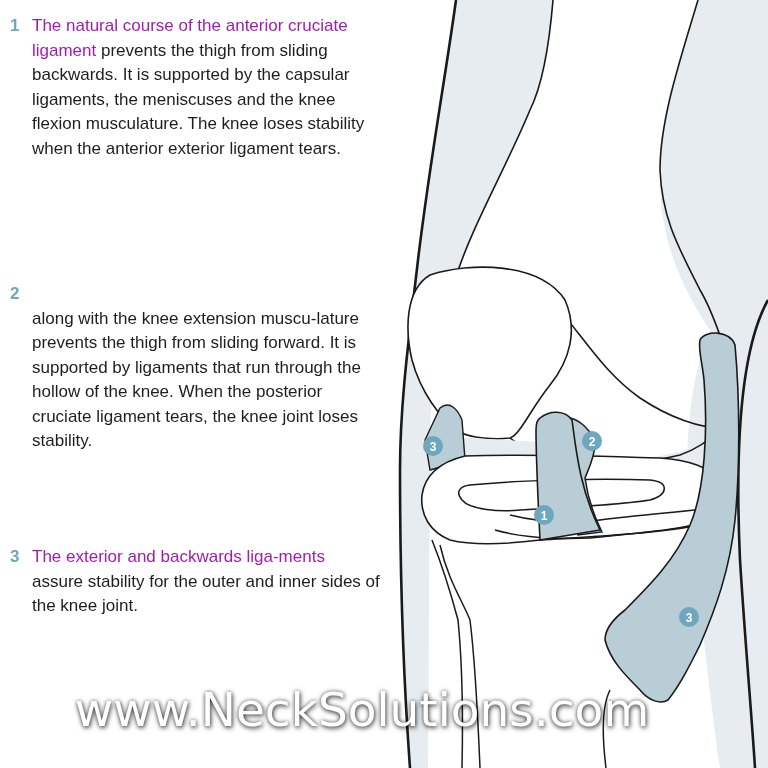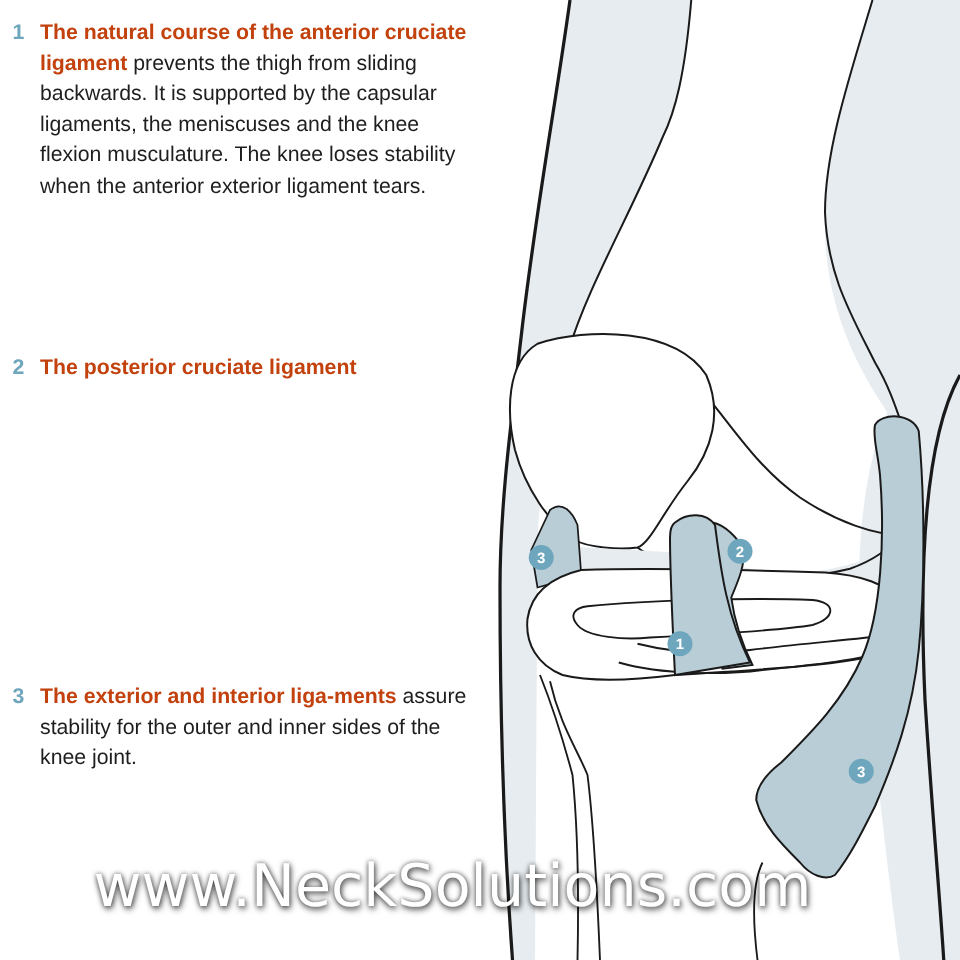--- a/index.html
+++ b/index.html
@@ -2,21 +2,21 @@
 <html><head>
 <meta charset="utf-8">
 <style>
   html, body { margin:0; padding:0; }
   body { width:768px; height:768px; background:#ffffff; position:relative; overflow:hidden;
          font-family:"Liberation Sans", sans-serif; }
   .figure { position:absolute; left:0; top:0; width:768px; height:768px; }
   .desc { position:absolute; left:10px; width:370px; color:#1e1e1e; font-size:17px; line-height:24.5px; }
   .desc .num { position:absolute; left:0; top:0; color:#6ea6bd; font-weight:bold; }
   .desc .body { margin-left:22px; }
-  .desc b { font-weight:bold; color:#c2410c; }
+  .desc b { font-weight:normal; color:#a21caf; }
   #d1 { top:14px; }
   #d2 { top:282px; }
   #d3 { top:545px; }
   .watermark { position:absolute; left:42px; top:682px; width:640px; text-align:center;
                font-family:"DejaVu Sans", sans-serif; font-size:47px; color:#ffffff; letter-spacing:0px;
                text-shadow: 0 0 4px rgba(0,0,0,0.55), 1px 2px 5px rgba(0,0,0,0.6); }
   .badge-text { font-family:"Liberation Sans", sans-serif; font-weight:bold; font-size:12px; fill:#ffffff; }
 </style>
 </head>
 <body>
@@ -74,21 +74,21 @@
   </g>
 </svg>
 
 <div class="desc" id="d1">
   <span class="num">1</span>
   <div class="body"><b>The natural course of the anterior cruciate ligament</b><span> prevents the thigh from sliding backwards. It is supported by the capsular ligaments, the meniscuses and the knee flexion musculature. The knee loses stability when the anterior exterior ligament tears.</span></div>
 </div>
 
 <div class="desc" id="d2">
   <span class="num">2</span>
-  <div class="body"><b>The posterior cruciate ligament</b><br></div>
+  <div class="body"><br><span> along with the knee extension muscu-lature prevents the thigh from sliding forward. It is supported by ligaments that run through the hollow of the knee. When the posterior cruciate ligament tears, the knee joint loses stability.</span></div>
 </div>
 
 <div class="desc" id="d3">
   <span class="num">3</span>
-  <div class="body"><b>The exterior and interior liga-ments</b><span>  assure stability for the outer and inner sides of the knee joint.</span></div>
+  <div class="body"><b>The exterior and backwards liga-ments</b><span>  assure stability for the outer and inner sides of the knee joint.</span></div>
 </div>
 
 <div class="watermark">www.NeckSolutions.com</div>
 
 </body></html>

